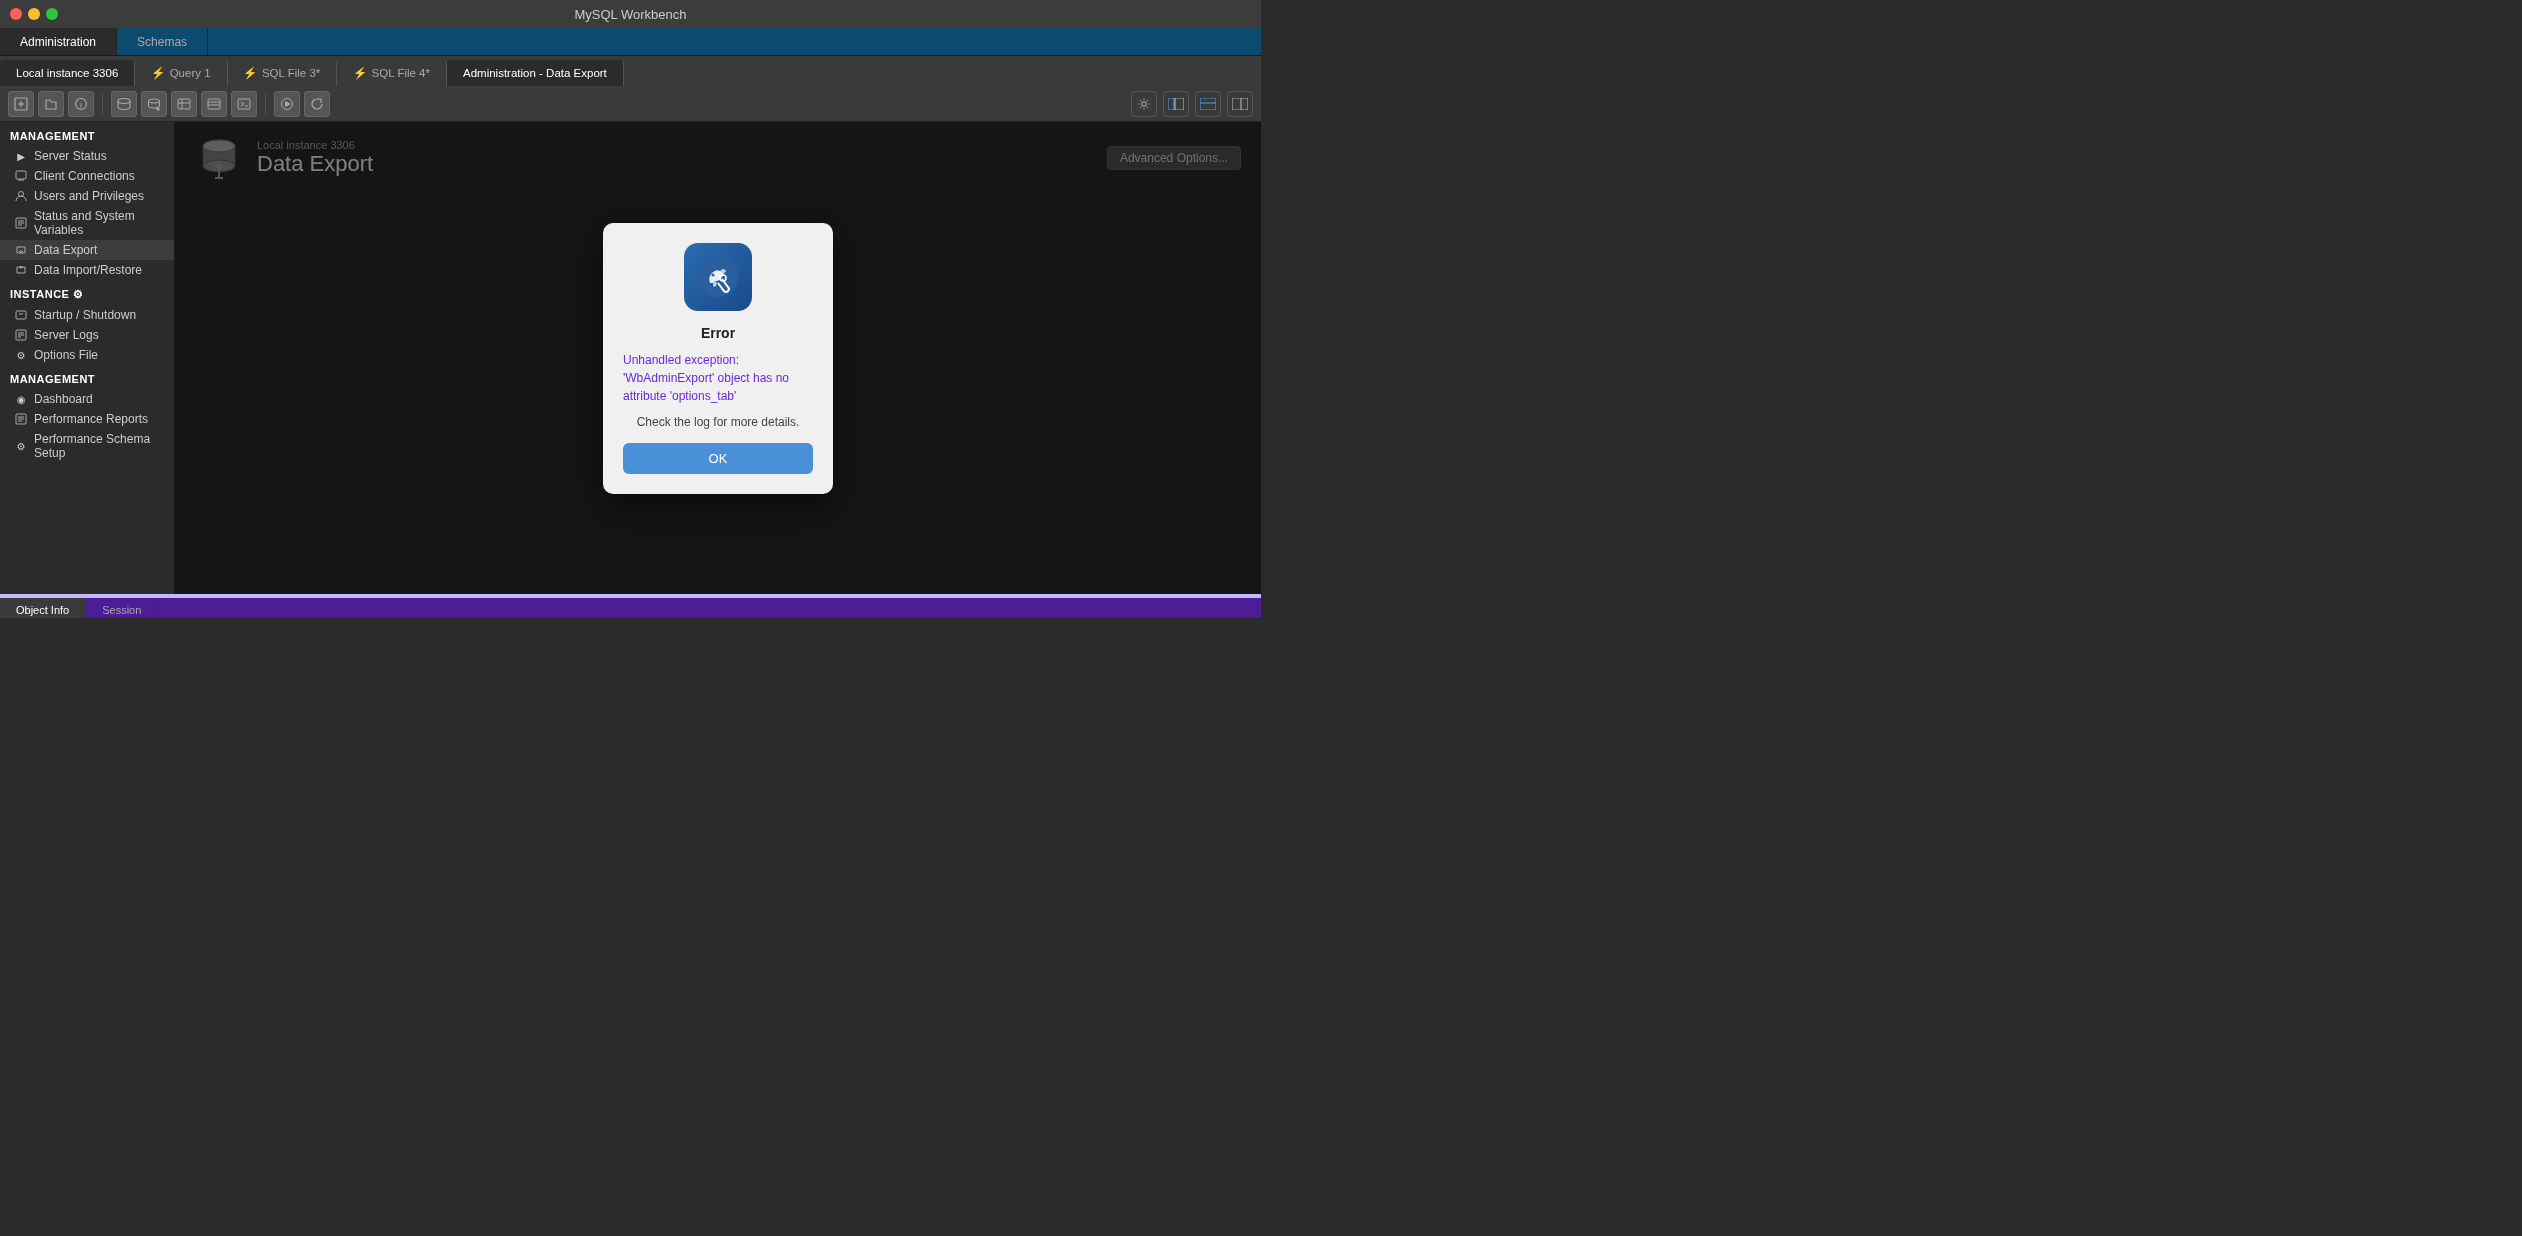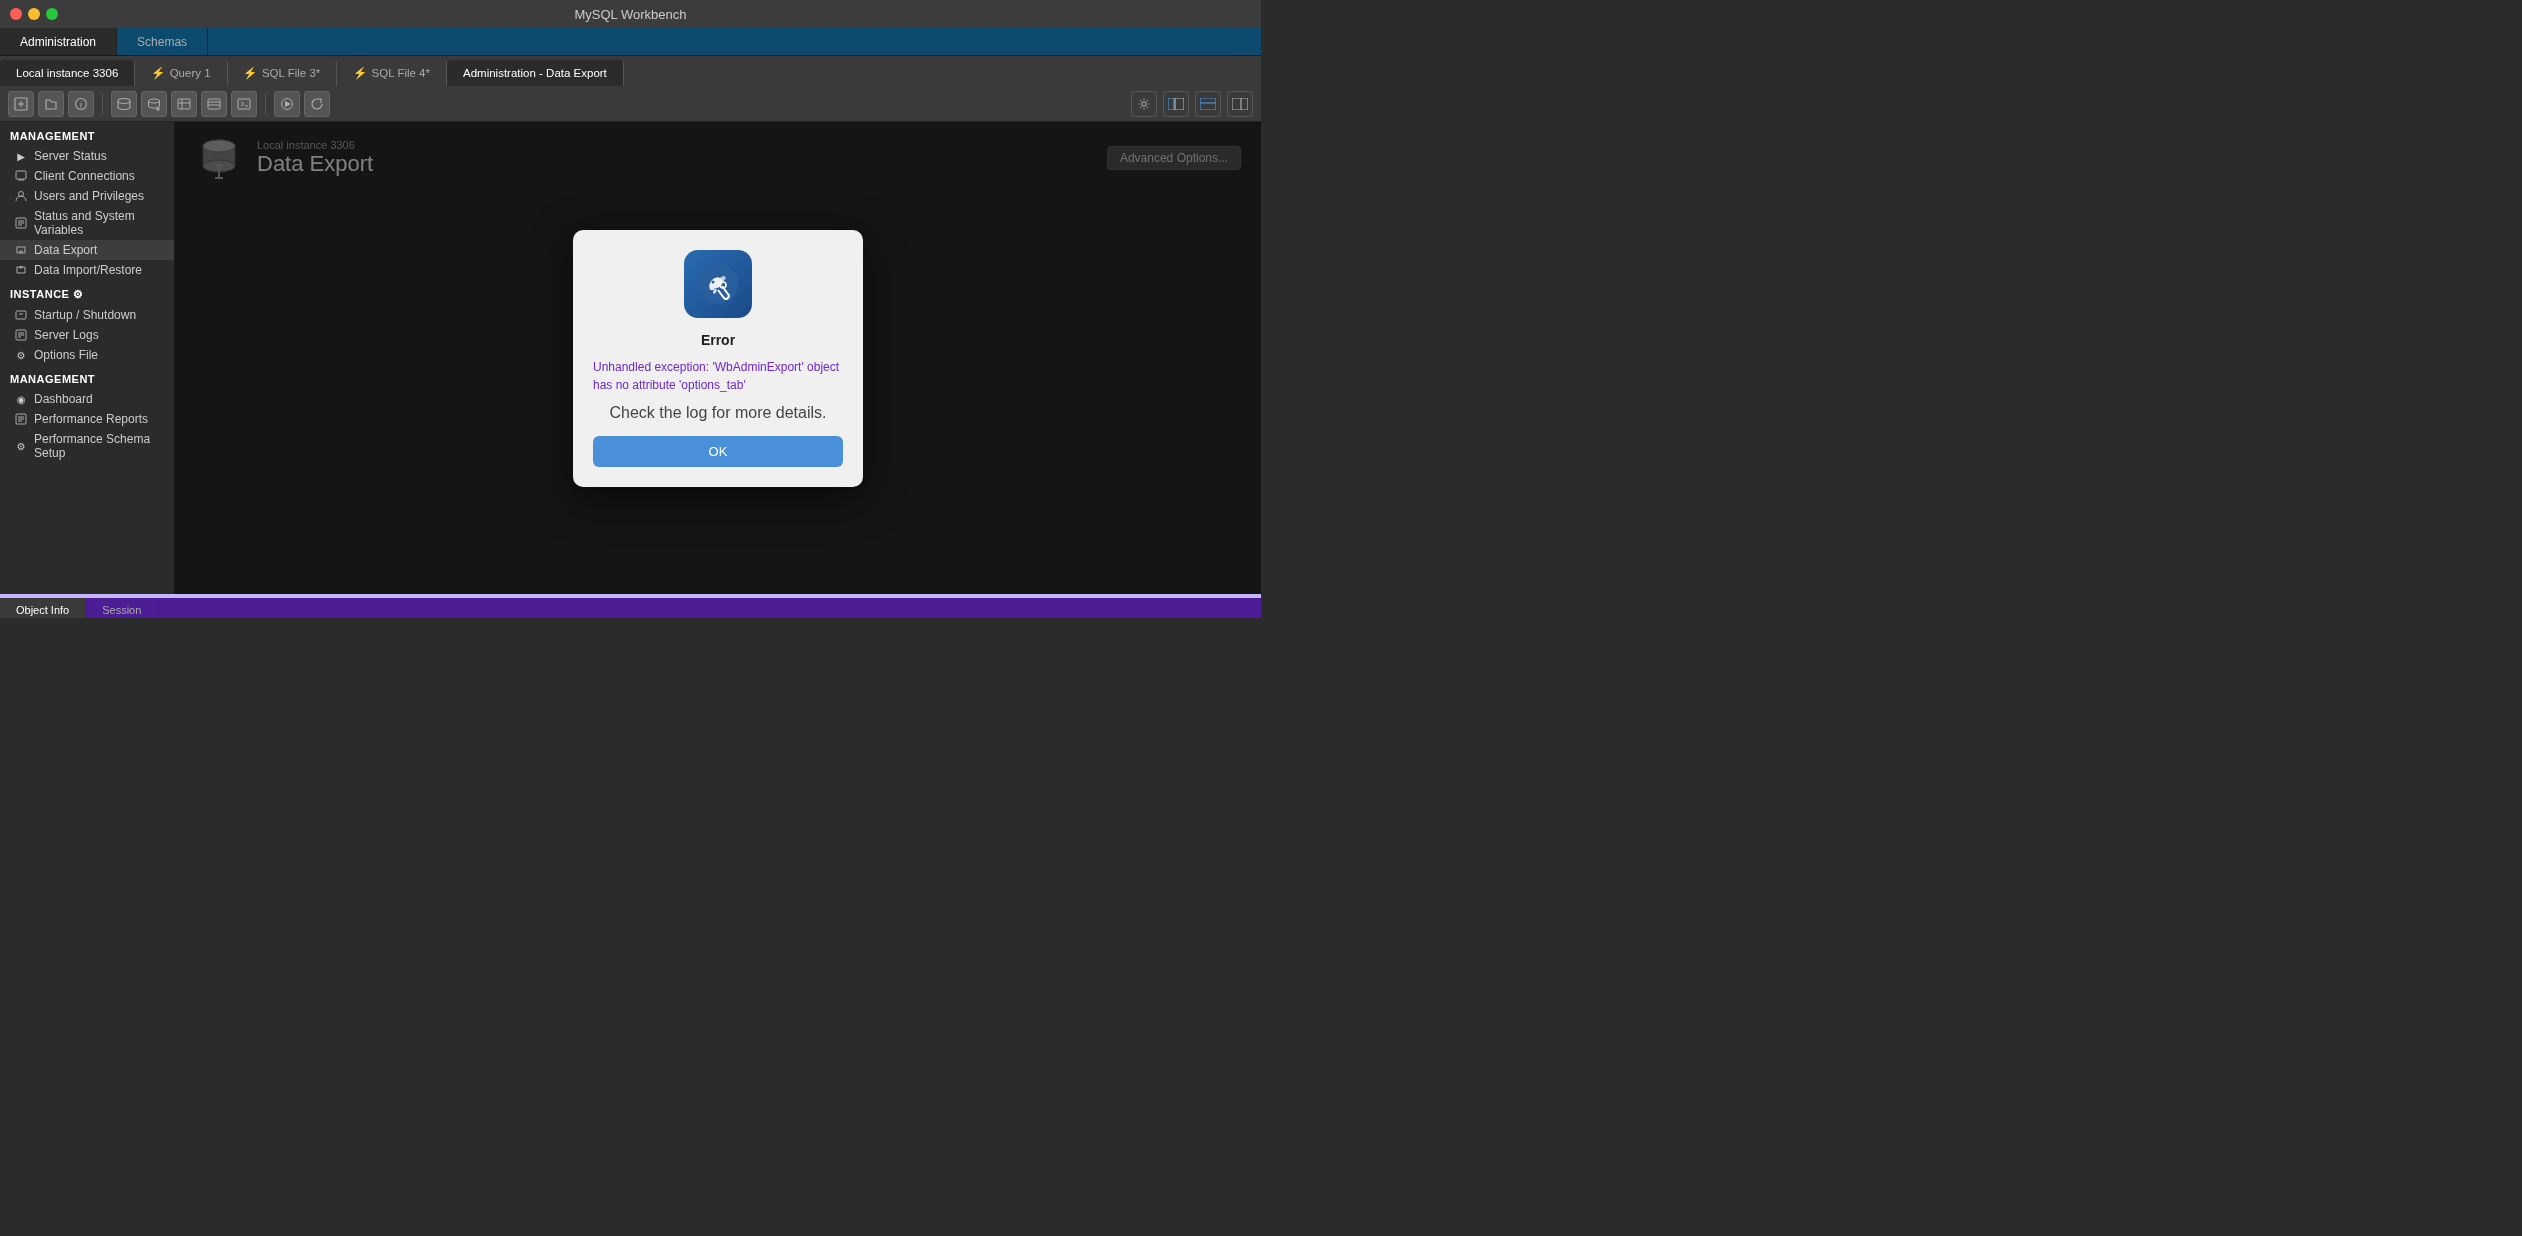--- a/index.html
+++ b/index.html
@@ -277,21 +277,21 @@
       top: 0; left: 0; right: 0; bottom: 0;
       background: rgba(0,0,0,0.5);
       display: flex;
       align-items: center;
       justify-content: center;
       z-index: 100;
     }
     .modal {
       background: #f0f0f0;
       border-radius: 10px;
-      width: 290px;
+      width: 230px;
       padding: 20px;
       display: flex;
       flex-direction: column;
       align-items: center;
       gap: 10px;
       box-shadow: 0 10px 40px rgba(0,0,0,0.6);
     }
     .modal-icon {
       width: 68px;
       height: 68px;
@@ -307,21 +307,21 @@
       font-weight: bold;
       color: #222;
     }
     .modal-message {
       font-size: 12px;
       color: #6d28d9;
       text-align: left;
       line-height: 1.5;
     }
     .modal-sub-message {
-      font-size: 16px;
+      font-size: 12px;
       color: #444;
       text-align: center;
     }
     .modal-ok-btn {
       background: #4a90d9;
       border: none;
       border-radius: 6px;
       color: #fff;
       font-size: 13px;
       padding: 8px 4px;

